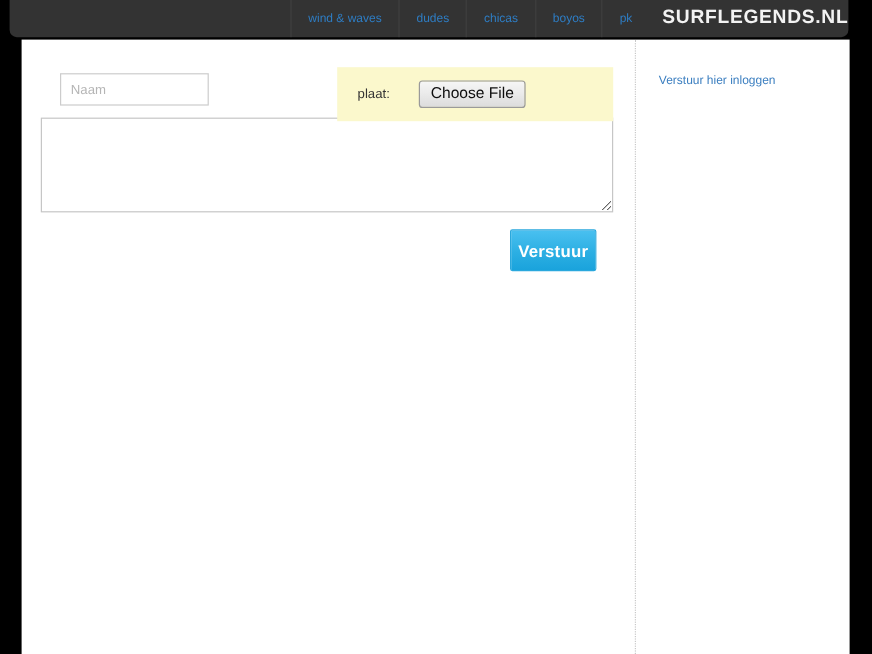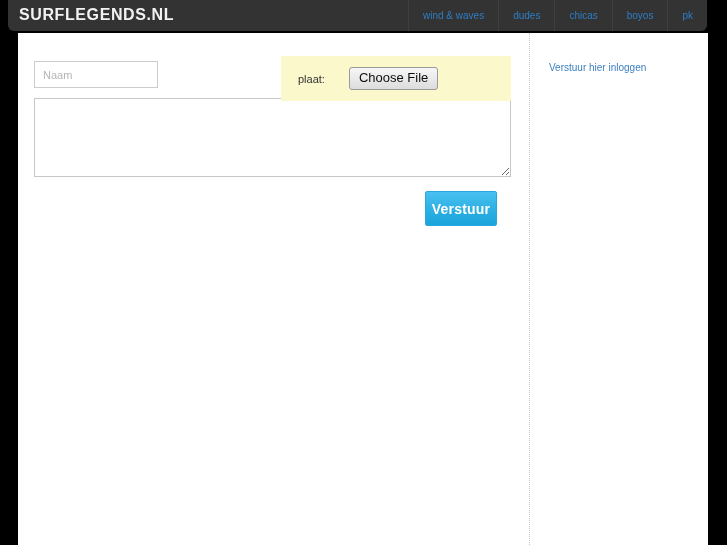--- a/index.html
+++ b/index.html
@@ -112,21 +112,21 @@
     background: #ffffff;
     font-family: "Liberation Sans", sans-serif;
     font-size: 11px;
     color: #333333;
     padding: 0 8px;
     outline: none;
   }
   .text-input::placeholder { color: #b5b5b5; }
 
   #naam-input {
-    left: 16px;
+    left: 32px;
     top: 28px;
     width: 124px;
     height: 27px;
   }
 
   #bericht-textarea {
     position: absolute;
     left: 16px;
     top: 65px;
     width: 477px;
@@ -222,28 +222,28 @@
     cursor: pointer;
     display: inline-block;
   }
 </style>
 </head>
 <body>
 
 <div id="page">
 
   <div id="header">
-    <div id="brand">SURFLEGENDS.NL</div>
     <div id="nav">
       <a class="nav-item">wind &amp; waves</a>
       <a class="nav-item">dudes</a>
       <a class="nav-item">chicas</a>
       <a class="nav-item">boyos</a>
       <a class="nav-item">pk</a>
     </div>
+    <div id="brand">SURFLEGENDS.NL</div>
   </div>
 
   <div id="container">
     <div id="content-wrap">
 
       <div id="main">
 
         <input id="naam-input" class="text-input" type="text" placeholder="Naam" style="">
 
         <textarea id="bericht-textarea" placeholder="" style=""></textarea>

